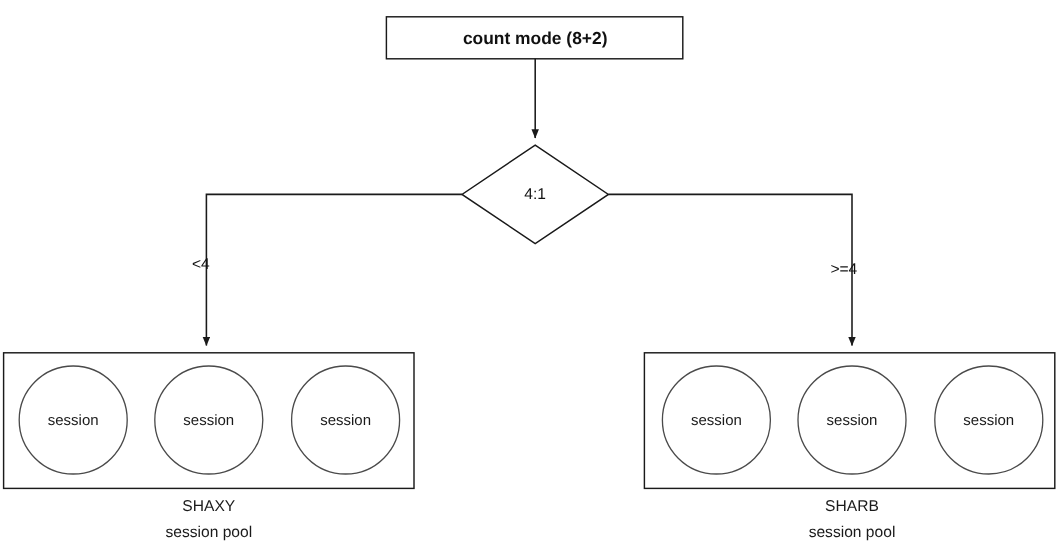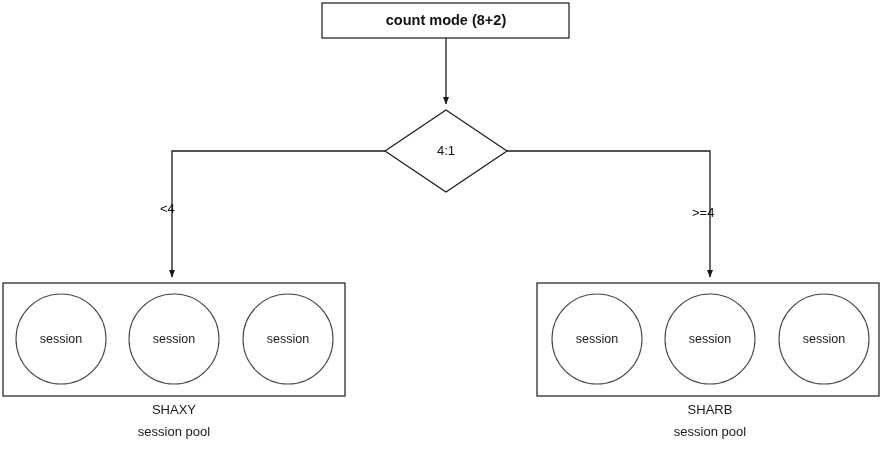--- a/index.html
+++ b/index.html
@@ -10,20 +10,21 @@
   body {
     width: 883px;
     height: 459px;
     font-family: "Liberation Sans", sans-serif;
     overflow: hidden;
   }
   #diagram-root {
     position: relative;
     width: 883px;
     height: 440px;
+    margin-top: 11px;
   }
   svg.flowchart {
     display: block;
     width: 883px;
     height: 459px;
   }
   .node-shape {
     fill: #ffffff;
     stroke: #1a1a1a;
     stroke-width: 1.2;

